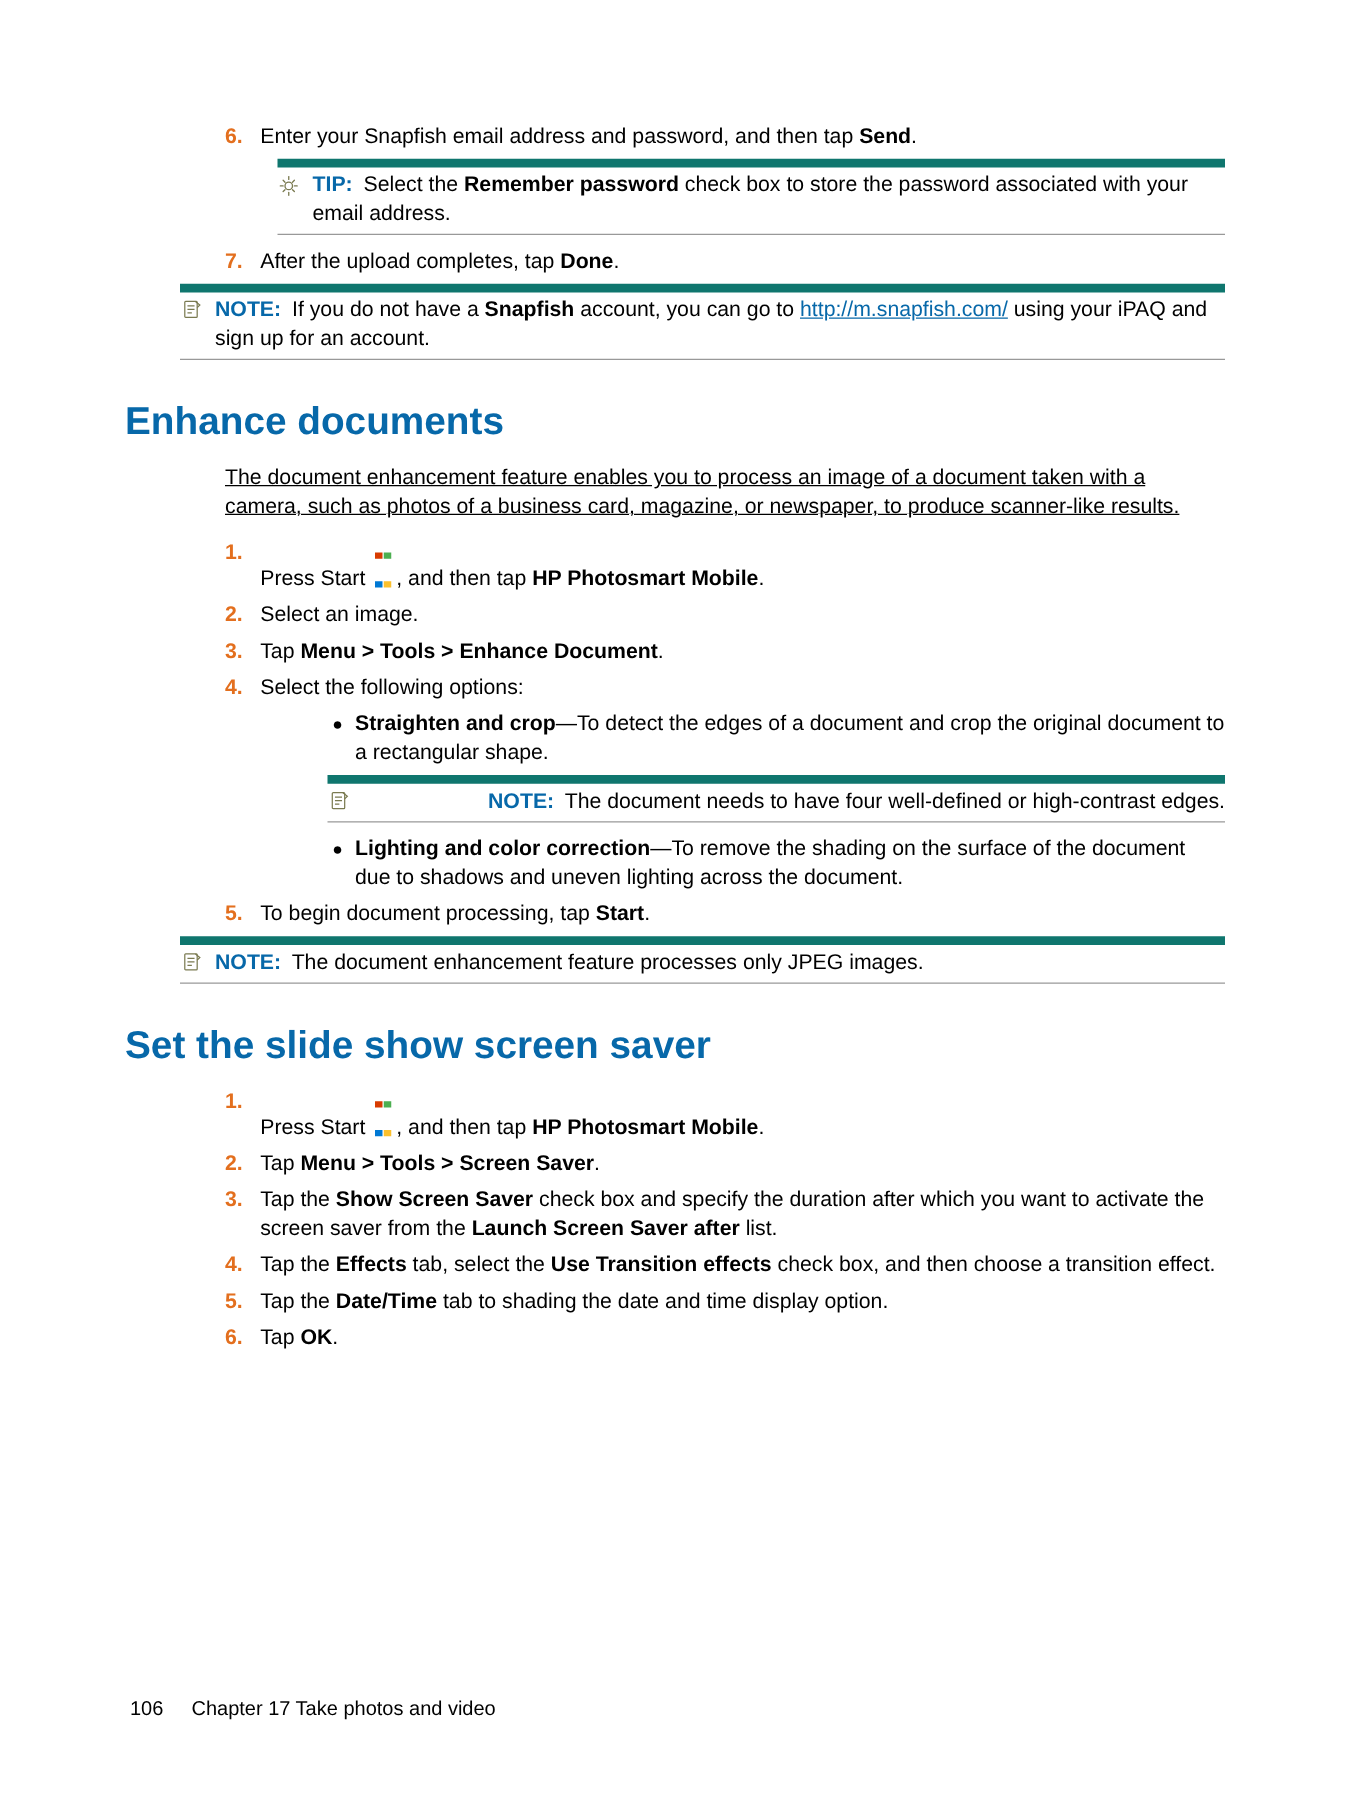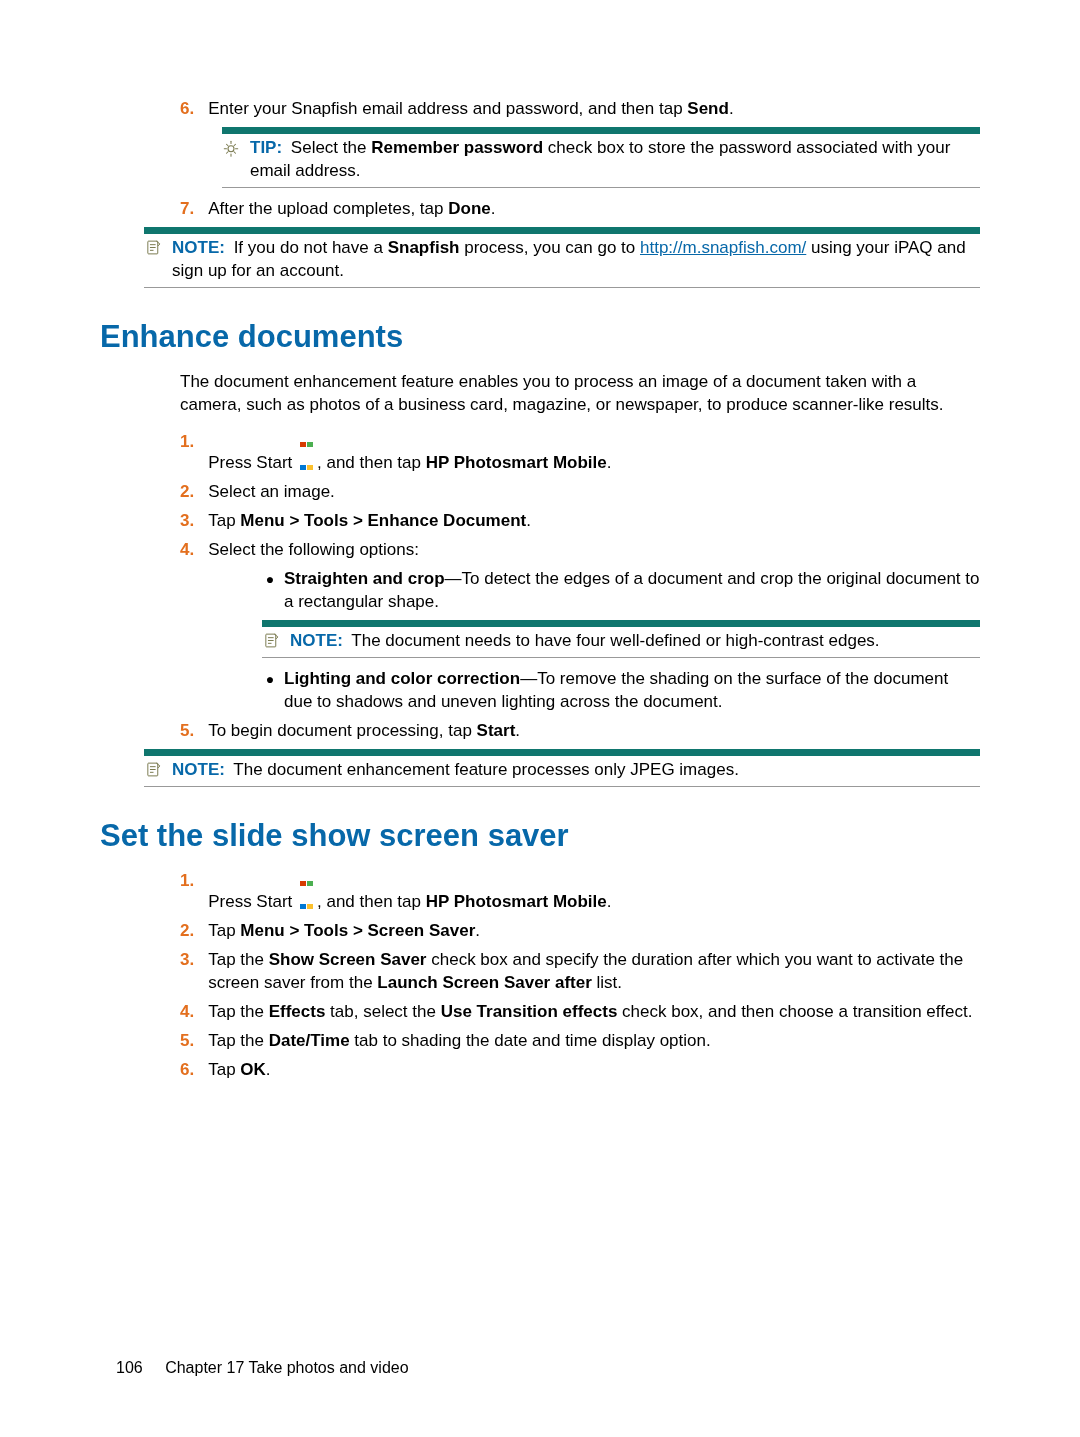--- a/index.html
+++ b/index.html
@@ -61,37 +61,38 @@
   }
   .callout-body { flex: 1; }
   h2.section {
     color: #0768a9;
     font-size: 31px;
     font-weight: bold;
     margin: 28px 0 14px 0;
   }
   .para {
     margin: 12px 0 14px 0;
+    text-decoration: underline;
   }
   .para-indent { margin-left: 80px; }
   a.link { color: #0768a9; text-decoration: underline; }
   .bullet {
     display: flex;
     margin: 6px 0;
   }
   .bullet-dot {
     min-width: 28px;
     text-align: center;
     font-size: 14px;
     line-height: 22px;
   }
   .bullet-body { flex: 1; }
   .footer {
     position: absolute;
-    left: 116px;
+    left: 104px;
     bottom: 58px;
     font-size: 16px;
   }
   .footer .pn { margin-right: 18px; }
   .win-icon {
     display:inline-block;
     width:16px; height:14px;
     vertical-align:-2px;
     margin: 0 2px;
   }
@@ -153,21 +154,21 @@
               <rect x="4" y="3" width="14" height="18" rx="1"></rect>
               <line x1="7" y1="8" x2="15" y2="8"></line>
               <line x1="7" y1="12" x2="15" y2="12"></line>
               <line x1="7" y1="16" x2="12" y2="16"></line>
               <path d="M16 3 l5 4 -3 3"></path>
             </g>
           </svg>
       </div>
       <div class="callout-body">
         <span class="callout-label">NOTE:</span>
-        <span>If you do not have a </span><b>Snapfish</b><span> process, you can go to </span><a class="link">http://m.snapfish.com/</a><span> using your iPAQ and sign up for an account.</span>
+        <span>If you do not have a </span><b>Snapfish</b><span> account, you can go to </span><a class="link">http://m.snapfish.com/</a><span> using your iPAQ and sign up for an account.</span>
       </div>
     </div>
 
     <h2 class="section">Enhance documents</h2>
     <div class="para para-indent">The document enhancement feature enables you to process an image of a document taken with a camera, such as photos of a business card, magazine, or newspaper, to produce scanner-like results.</div>
 
     <div class="ol-item indent-1">
       <div class="ol-num">1.</div>
       <div class="ol-body">
         <span>Press Start </span><span class="win-icon"><span class="wi-a"></span><span class="wi-b"></span><br><span class="wi-c"></span><span class="wi-d"></span></span><span>, and then tap </span><b>HP Photosmart Mobile</b><span>.</span>
@@ -191,21 +192,21 @@
       <div class="ol-body">Select the following options:</div>
     </div>
 
     <div class="bullet" style="margin-left:156px;">
       <div class="bullet-dot">●</div>
       <div class="bullet-body">
         <b>Straighten and crop</b><span>—To detect the edges of a document and crop the original document to a rectangular shape.</span>
       </div>
     </div>
 
-    <div class="callout" style="margin-left:162px;">
+    <div class="callout" style="margin-left:162px;text-align:right;">
       <div class="callout-icon">
         <svg viewBox="0 0 24 24" width="17" height="17">
             <g stroke="#7a7a50" stroke-width="1.4" fill="none">
               <rect x="4" y="3" width="14" height="18" rx="1"></rect>
               <line x1="7" y1="8" x2="15" y2="8"></line>
               <line x1="7" y1="12" x2="15" y2="12"></line>
               <line x1="7" y1="16" x2="12" y2="16"></line>
               <path d="M16 3 l5 4 -3 3"></path>
             </g>
           </svg>

